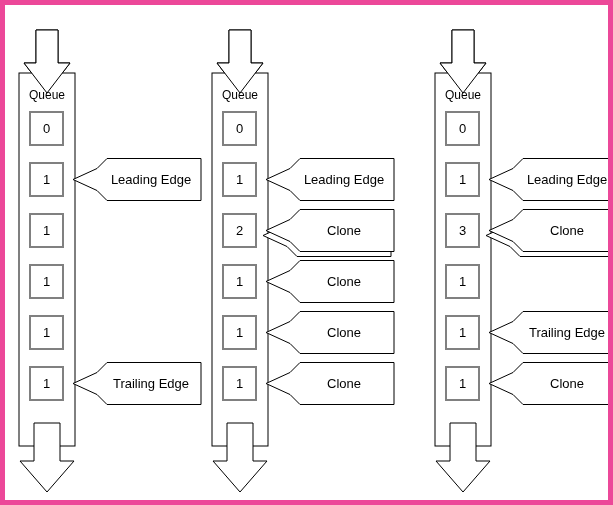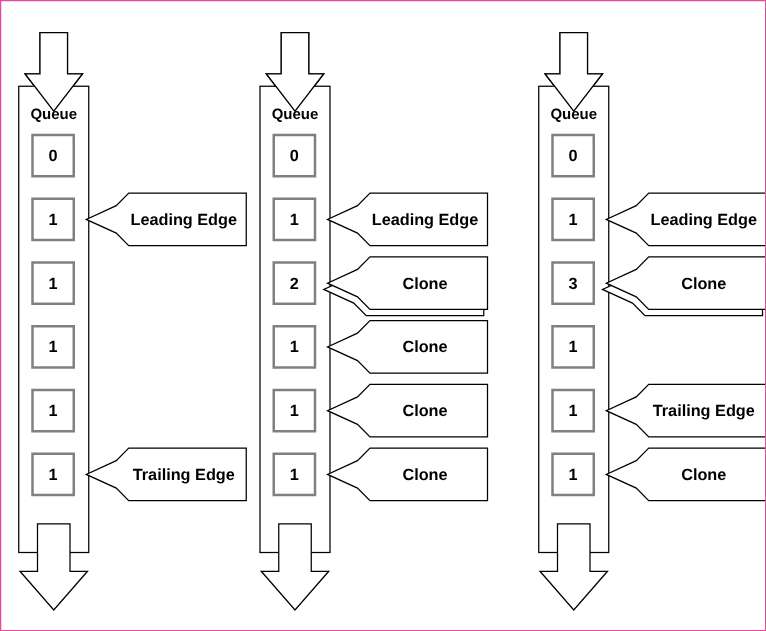--- a/index.html
+++ b/index.html
@@ -7,24 +7,23 @@
     margin: 0;
     padding: 0;
     background: #ffffff;
     font-family: "Liberation Sans", sans-serif;
   }
   #canvas {
     position: relative;
     width: 613px;
     height: 505px;
     background: #ffffff;
-    border: 1px solid #ec4899;
+    border: 5px solid #ec4899;
     box-sizing: border-box;
     overflow: hidden;
-    font-weight: bold;
   }
   #svg-layer {
     position: absolute;
     left: 0;
     top: 0;
     width: 613px;
     height: 505px;
   }
   .shape-stroke {
     fill: #ffffff;

